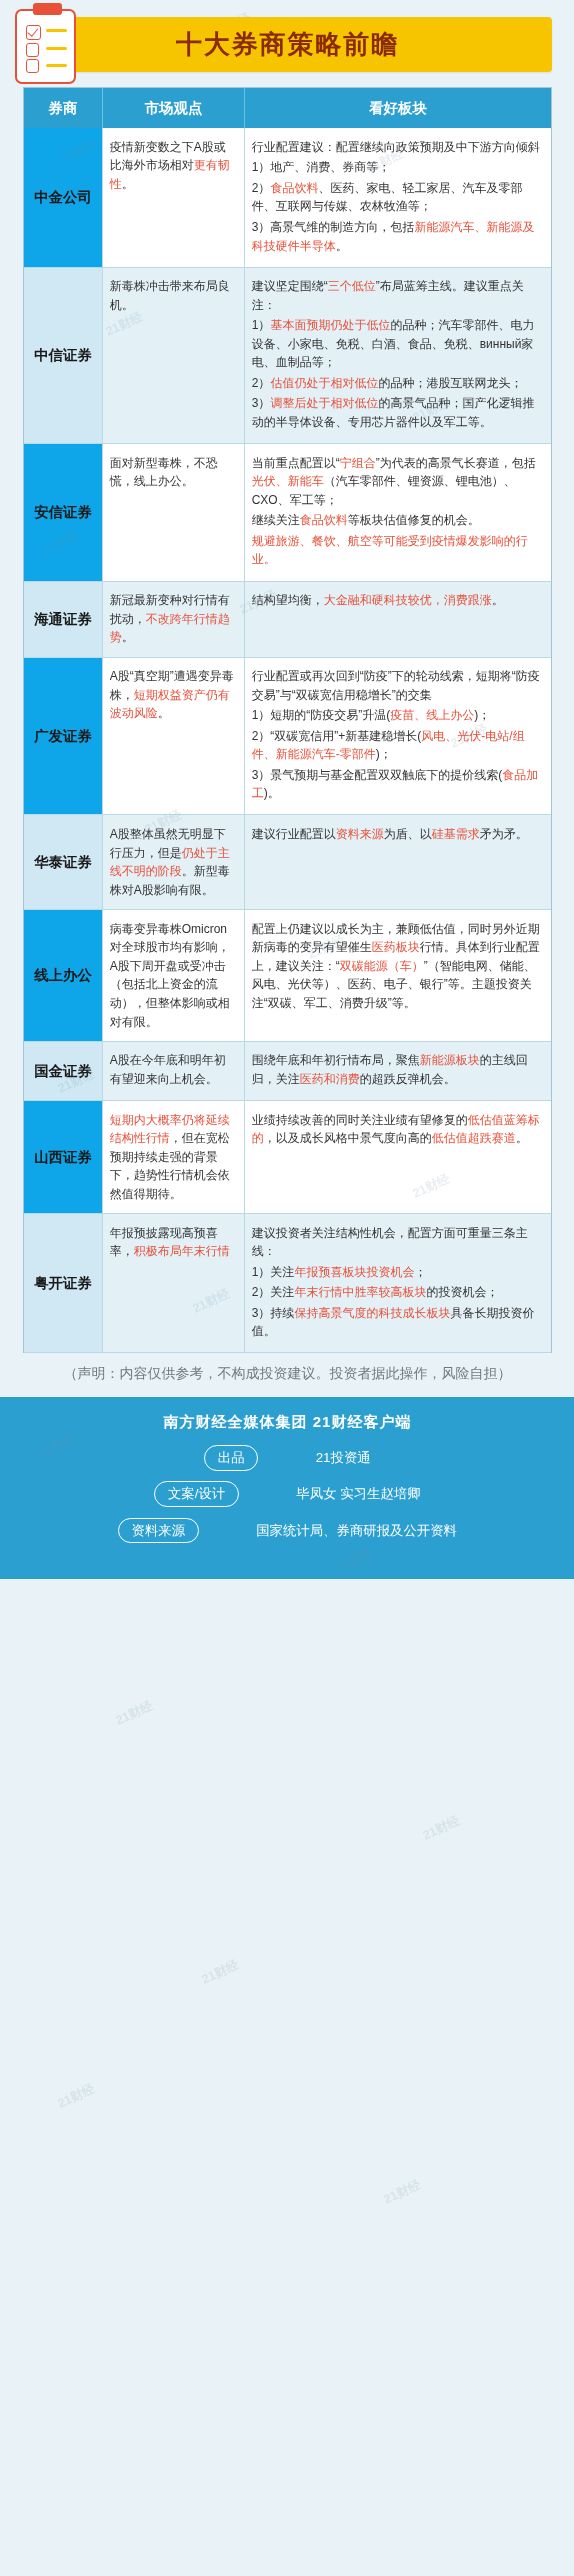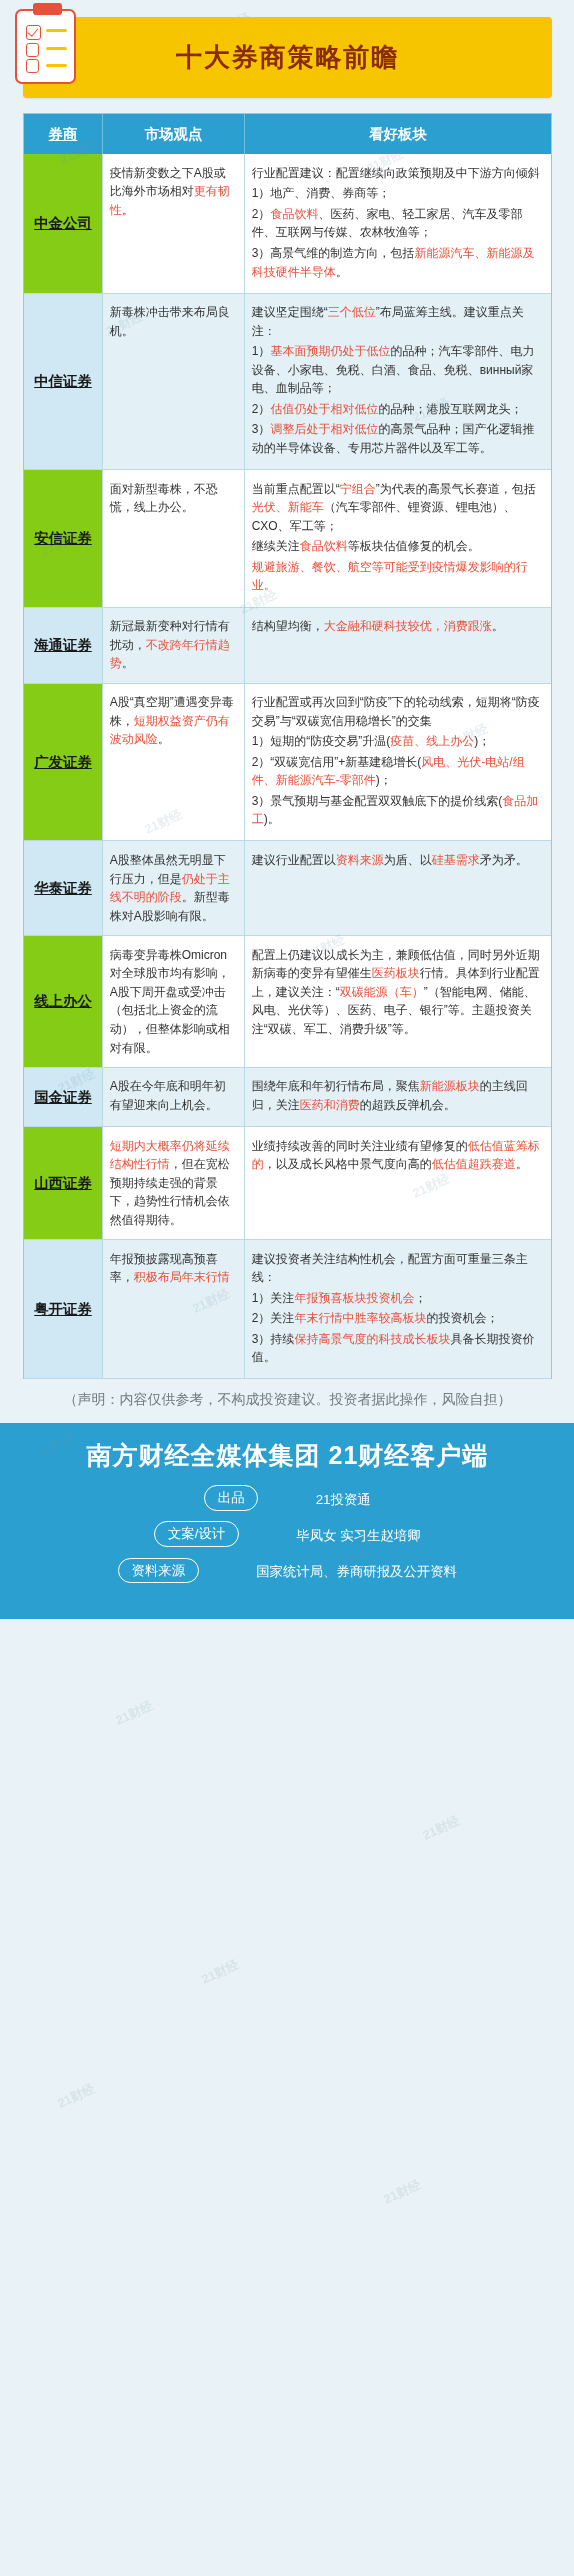--- a/index.html
+++ b/index.html
@@ -22,21 +22,21 @@
     font-size:12.5px;
     font-weight:bold;
     transform:rotate(-25deg);
     pointer-events:none;
     white-space:nowrap;
   }
   
   .header{
     position:relative;
     margin:17px 23px 0 23px;
-    height:81px;
+    height:55px;
     background:#f7c400;
     border-radius:3.8px;
     display:flex;
     align-items:center;
     justify-content:center;
     box-shadow:0 1px 1.9px rgba(0,0,0,.08);
   }
   .header .title{
     font-size:26px;
     font-weight:bold;
@@ -113,21 +113,21 @@
     font-weight:bold;
     font-size:14.4px;
   }
   .thead > div{
     padding:10.5px 3.8px;
     text-align:center;
     border-right:1px solid #6fc0e0;
     box-sizing:border-box;
   }
   .thead > div:last-child{border-right:none;}
-  .col1{width:79px;flex:0 0 79px;text-decoration:underline;}
+  .col1{width:79px;flex:0 0 79px;}
   .col2{width:142px;flex:0 0 142px;}
   .col3{flex:1 1 auto;}
 
   .row{
     display:flex;
     border-bottom:1px solid #b9d9e6;
     align-items:stretch;
   }
   .row .cell{
     padding:9.6px 6.7px;
@@ -142,21 +142,21 @@
     align-items:center;
     justify-content:center;
     text-align:center;
     font-weight:bold;
     font-size:14.4px;
     color:#1a1a1a;
   }
   .row.alt .cell{background:#ffffff;}
   .row.odd .cell{background:#e3f1f7;}
   .row.odd .cell.name{background:#cfe8f3;}
-  .row.alt .cell.name{background:#84cc16;}
+  .row.alt .cell.name{background:#0ea5e9;}
 
   .hl{color:#e8503a;}
   .ordered{margin:0;padding:0;}
   .ordered p{margin:0 0 1.9px 0;}
 
   
   .disclaimer{
     margin:9.6px 23px 0 23px;
     font-size:14px;
     color:#6d7a80;
@@ -167,28 +167,28 @@
   
   .footer{
     margin:13.4px 0 0 0;
     background:#2a9fd0;
     padding:15.3px 23px 25px 23px;
     box-sizing:border-box;
     text-align:center;
     color:#fff;
   }
   .footer .ftitle{
-    font-size:25px;
+    font-size:15px;
     font-weight:bold;
     letter-spacing:1px;
     margin-bottom:13.4px;
   }
   .frow{
     display:flex;
-    align-items:center;
+    align-items:flex-start;
     justify-content:center;
     margin-bottom:10.5px;
     font-size:13.4px;
     gap:48px;
   }
   .pill{
     flex:0 0 auto;
     border:1.4px solid #ffffff;
     border-radius:13.4px;
     padding:2.9px 12.5px;

